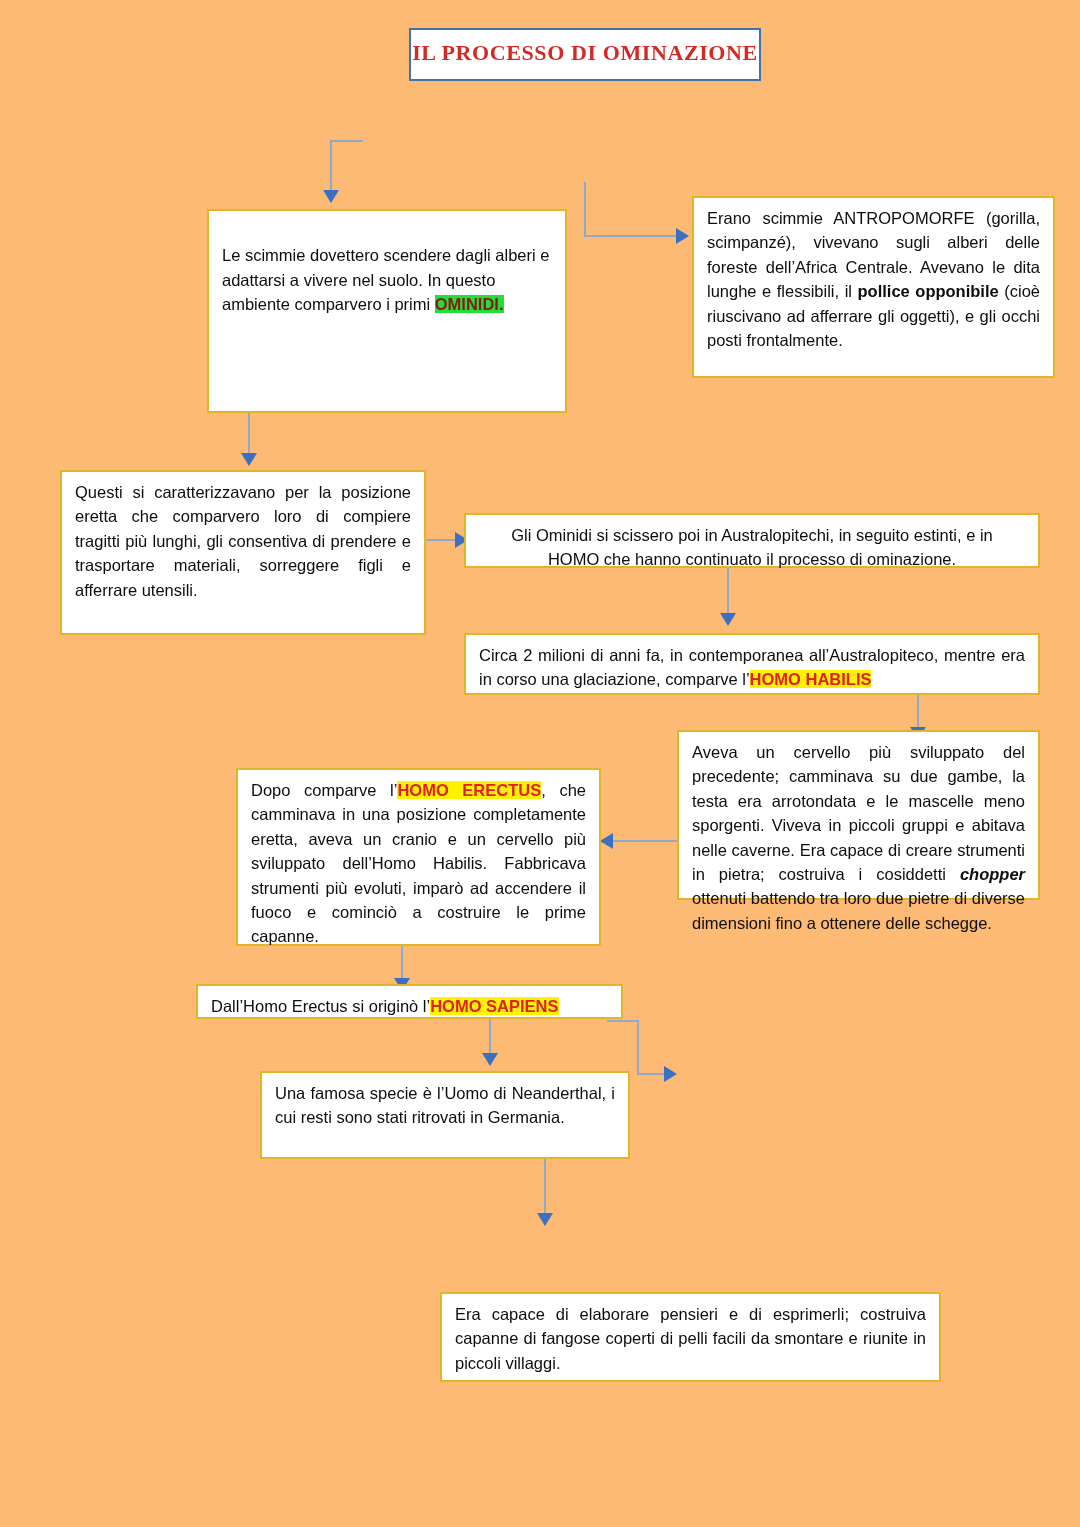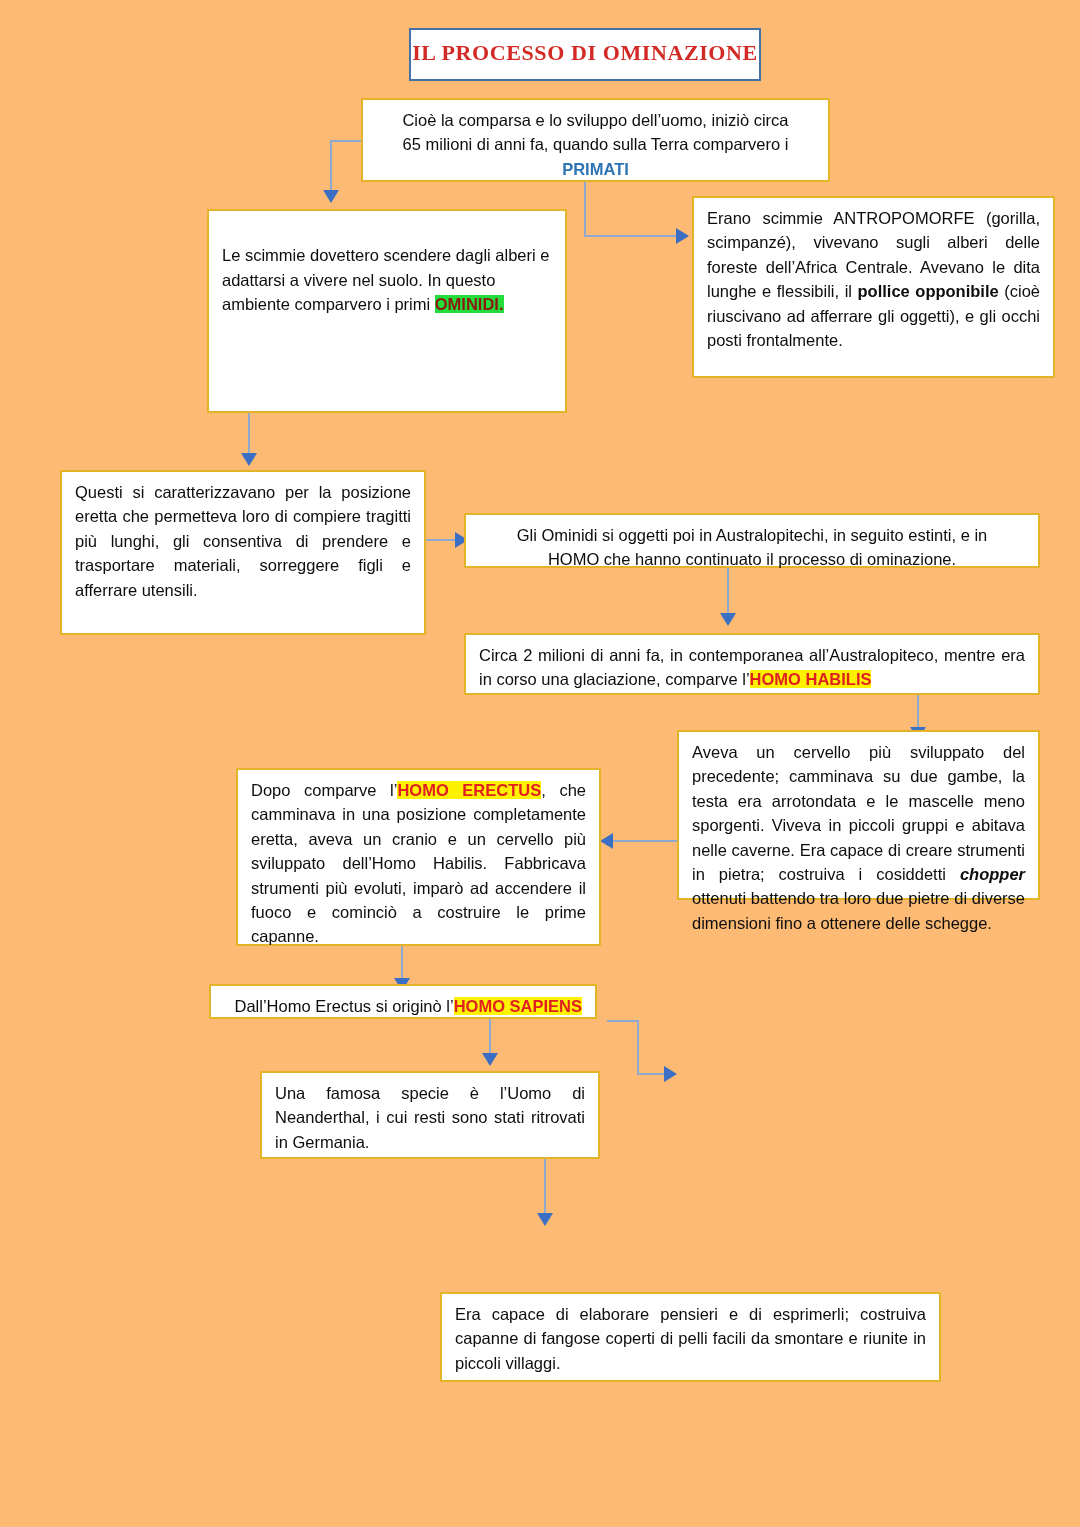--- a/index.html
+++ b/index.html
@@ -103,25 +103,20 @@
 </style>
 </head>
 <body>
 
 <div id="page">
 
   <div class="title-box" style="left:409px; top:28px; width:352px; height:53px;">
     <span class="title-text">IL PROCESSO DI OMINAZIONE</span>
   </div>
 
-  <div class="box center" style="left:361px; top:98px; width:469px; height:84px;">
-    <span>Cioè la comparsa e lo sviluppo dell’uomo, iniziò circa</span><br>
-    <span>65 milioni di anni fa, quando sulla Terra comparvero i</span><br>
-    <span class="blue-bold">PRIMATI</span>
-  </div>
 
   <div class="ln h" style="left:330px; top:140px; width:33px;"></div>
   <div class="ln v" style="left:330px; top:140px; height:53px;"></div>
   <div class="arw down" style="left:323px; top:190px;"></div>
 
   <div class="ln v" style="left:584px; top:182px; height:53px;"></div>
   <div class="ln h" style="left:584px; top:235px; width:96px;"></div>
   <div class="arw right" style="left:676px; top:228px;"></div>
 
   <div class="box left" style="left:207px; top:209px; width:360px; height:204px;">
@@ -130,28 +125,28 @@
   </div>
 
   <div class="box" style="left:692px; top:196px; width:363px; height:182px;">
     <span>Erano scimmie ANTROPOMORFE (gorilla, scimpanzé), vivevano sugli alberi delle foreste dell’Africa Centrale. Avevano le dita lunghe e flessibili, il </span><b class="bold">pollice opponibile</b><span> (cioè riuscivano ad afferrare gli oggetti), e gli occhi posti frontalmente.</span>
   </div>
 
   <div class="ln v" style="left:248px; top:413px; height:43px;"></div>
   <div class="arw down" style="left:241px; top:453px;"></div>
 
   <div class="box" style="left:60px; top:470px; width:366px; height:165px;">
-    <span>Questi si caratterizzavano per la posizione eretta che permetteva loro di compiere tragitti più lunghi, gli consentiva di prendere e trasportare materiali, sorreggere figli e afferrare utensili.</span>
+    <span>Questi si caratterizzavano per la posizione eretta che comparvero loro di compiere tragitti più lunghi, gli consentiva di prendere e trasportare materiali, sorreggere figli e afferrare utensili.</span>
   </div>
 
   <div class="ln h" style="left:426px; top:539px; width:34px;"></div>
   <div class="arw right" style="left:455px; top:532px;"></div>
 
   <div class="box center" style="left:464px; top:513px; width:576px; height:55px;">
-    <span>Gli Ominidi si oggetti poi in Australopitechi, in seguito estinti, e in</span><br>
+    <span>Gli Ominidi si scissero poi in Australopitechi, in seguito estinti, e in</span><br>
     <span>HOMO che hanno continuato il processo di ominazione.</span>
   </div>
 
   <div class="ln v" style="left:727px; top:568px; height:48px;"></div>
   <div class="arw down" style="left:720px; top:613px;"></div>
 
   <div class="box" style="left:464px; top:633px; width:576px; height:62px;">
     <span>Circa 2 milioni di anni fa, in contemporanea all’Australopiteco, mentre era in corso una glaciazione, comparve l’</span><span class="hl-yellow">HOMO HABILIS</span>
   </div>
 
@@ -165,33 +160,33 @@
   <div class="ln h" style="left:610px; top:840px; width:68px;"></div>
   <div class="arw left" style="left:600px; top:833px;"></div>
 
   <div class="box" style="left:236px; top:768px; width:365px; height:178px;">
     <span>Dopo comparve l’</span><span class="hl-yellow">HOMO ERECTUS</span><span>, che camminava in una posizione completamente eretta, aveva un cranio e un cervello più sviluppato dell’Homo Habilis. Fabbricava strumenti più evoluti, imparò ad accendere il fuoco e cominciò a costruire le prime capanne.</span>
   </div>
 
   <div class="ln v" style="left:401px; top:946px; height:36px;"></div>
   <div class="arw down" style="left:394px; top:978px;"></div>
 
-  <div class="box left" style="left:209px; top:984px; width:388px; height:35px;text-align:right;">
+  <div class="box left" style="left:196px; top:984px; width:427px; height:35px;">
     <span>Dall’Homo Erectus si originò l’</span><span class="hl-yellow">HOMO SAPIENS</span>
   </div>
 
   <div class="ln v" style="left:489px; top:1019px; height:37px;"></div>
   <div class="arw down" style="left:482px; top:1053px;"></div>
 
   <div class="ln h" style="left:607px; top:1020px; width:32px;"></div>
   <div class="ln v" style="left:637px; top:1020px; height:54px;"></div>
   <div class="ln h" style="left:637px; top:1073px; width:32px;"></div>
   <div class="arw right" style="left:664px; top:1066px;"></div>
 
-  <div class="box" style="left:260px; top:1071px; width:340px; height:88px;">
+  <div class="box" style="left:260px; top:1071px; width:370px; height:88px;">
     <span>Una famosa specie è l’Uomo di Neanderthal, i cui resti sono stati ritrovati in Germania.</span>
   </div>
 
 
   <div class="ln v" style="left:544px; top:1159px; height:57px;"></div>
   <div class="arw down" style="left:537px; top:1213px;"></div>
 
 
   <div class="ln v" style="left:661px; top:1306px; height:50px;"></div>
   <div class="arw down" style="left:654px; top:1353px;"></div>

